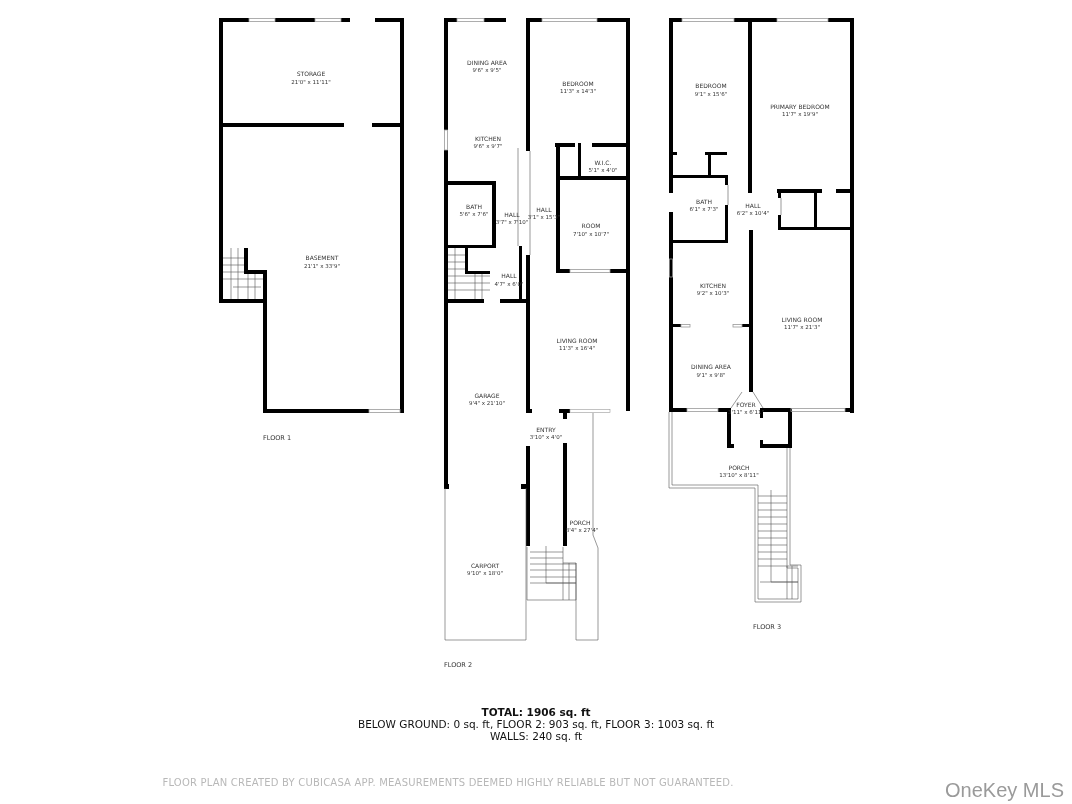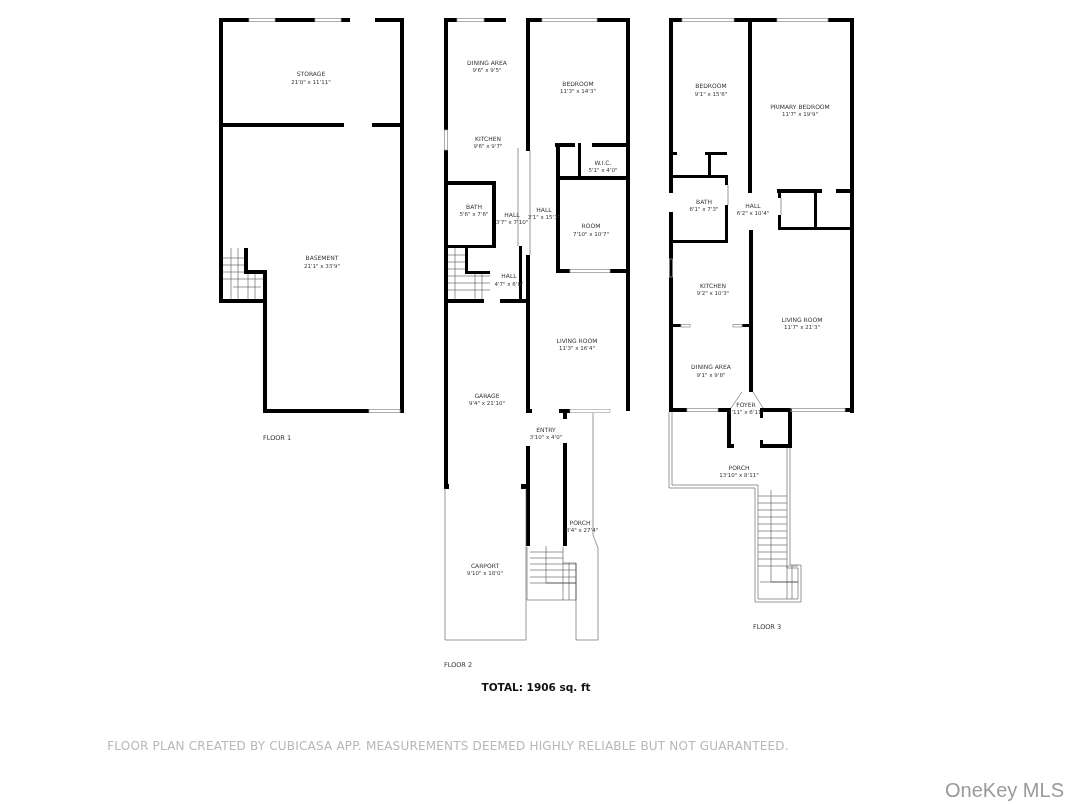--- a/index.html
+++ b/index.html
@@ -1,23 +1,23 @@
 <!DOCTYPE html>
 <html><head>
 <meta charset="utf-8">
 <style>
   html, body { margin:0; padding:0; background:#ffffff; }
   body { width:1072px; height:804px; position:relative; overflow:hidden; font-family:"DejaVu Sans", sans-serif; }
   #plan { position:absolute; left:0; top:0; }
   .room-name { font-family:"DejaVu Sans", sans-serif; font-size:6px; fill:#333; text-anchor:middle; }
   .room-dim { font-family:"DejaVu Sans", sans-serif; font-size:5.5px; fill:#333; text-anchor:middle; }
   .floor-label { font-family:"DejaVu Sans", sans-serif; font-size:6.5px; fill:#333; }
-  .summary { position:absolute; left:0; width:1072px; top:681px; text-align:center; color:#111; font-family:"DejaVu Sans", sans-serif; font-size:10.5px; line-height:12px; }
+  .summary { position:absolute; left:0; width:1072px; top:706px; text-align:center; color:#111; font-family:"DejaVu Sans", sans-serif; font-size:10.5px; line-height:12px; }
   .summary .total { font-weight:bold; }
-  .disclaimer { position:absolute; left:0; width:896px; top:739px; text-align:center; color:#b8b8b8; font-family:"DejaVu Sans", sans-serif; font-size:12px; letter-spacing:0.2px; }
+  .disclaimer { position:absolute; left:0; width:896px; top:777px; text-align:center; color:#b8b8b8; font-family:"DejaVu Sans", sans-serif; font-size:10px; letter-spacing:0.2px; }
   .watermark { position:absolute; right:8px; top:779px; color:#9a9a9a; font-family:"Liberation Sans", sans-serif; font-size:20px; }
 </style>
 </head>
 <body>
 
 <svg id="plan" width="1072" height="700" viewBox="0 0 1072 700" xmlns="http://www.w3.org/2000/svg">
 
   <g>
 
     <g fill="#000">
@@ -273,16 +273,18 @@
     <text class="room-name" x="746" y="407">FOYER</text>
     <text class="room-dim" x="746" y="414">3'11" x 6'11"</text>
     <text class="room-name" x="739" y="470">PORCH</text>
     <text class="room-dim" x="739" y="477">13'10" x 8'11"</text>
     <text class="floor-label" x="753" y="629">FLOOR 3</text>
   </g>
 </svg>
 
 <div class="summary">
   <div class="total">TOTAL: 1906 sq. ft</div>
+  <div>BELOW GROUND: 0 sq. ft, FLOOR 2: 903 sq. ft, FLOOR 3: 1003 sq. ft</div>
+  <div>WALLS: 240 sq. ft</div>
 </div>
 
 <div class="disclaimer">FLOOR PLAN CREATED BY CUBICASA APP. MEASUREMENTS DEEMED HIGHLY RELIABLE BUT NOT GUARANTEED.</div>
 <div class="watermark">OneKey MLS</div>
 
 </body></html>

